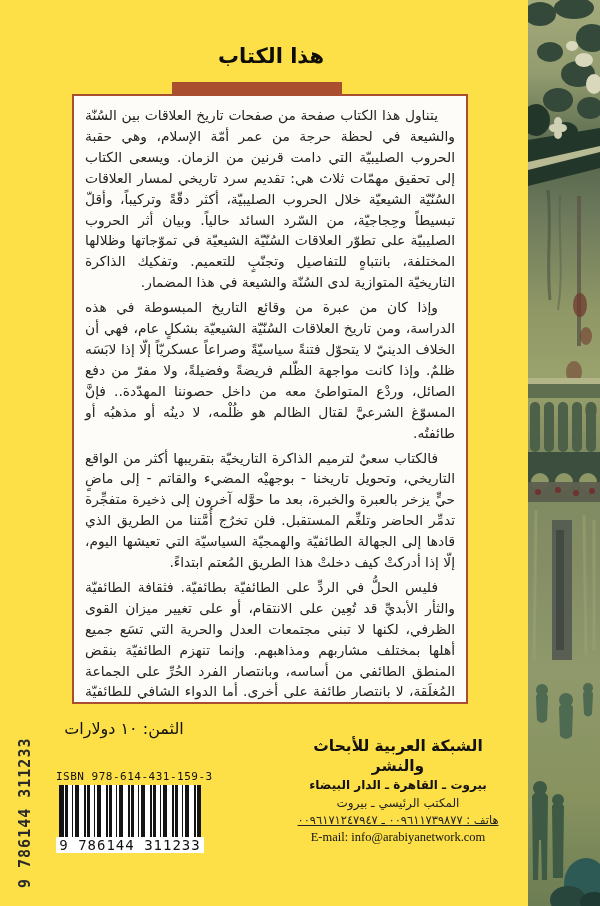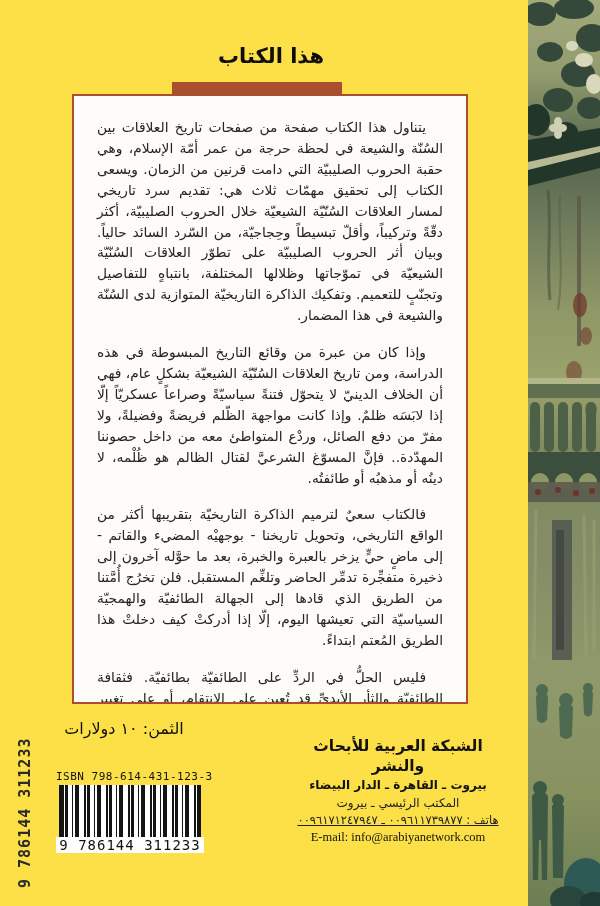--- a/index.html
+++ b/index.html
@@ -12,21 +12,21 @@
   
   .section-title{position:absolute;top:44px;left:72px;width:398px;text-align:center;
       font-size:21px;font-weight:bold;color:#0e0d0b;letter-spacing:1px;}
   
   .title-tab{position:absolute;left:172px;top:82px;width:170px;height:13px;
       background:var(--accent,#a94f2f);}
   
   .text-box{position:absolute;left:72px;top:94px;width:396px;height:610px;
       border:2px solid var(--accent,#a94f2f);box-sizing:border-box;
       padding:5px 7px 4px 7px;overflow:hidden;background:#fdfcf8;}
-  .text-box p{margin:16px;direction:rtl;text-align:justify;text-align-last:right;
+  .text-box p{margin:4px;direction:rtl;text-align:justify;text-align-last:right;
       font-size:13.8px;line-height:20.9px;color:#262420;text-indent:17px;}
   
   .price-block{position:absolute;left:38px;top:716px;width:172px;text-align:center;
       direction:rtl;color:#121110;font-size:16px;line-height:25px;}
   
   .publisher-block{position:absolute;left:288px;top:736px;width:220px;text-align:center;
       direction:rtl;color:#141210;}
   .publisher-name{font-size:15.5px;font-weight:bold;line-height:20px;}
   .publisher-cities{font-size:12px;font-weight:bold;line-height:19px;}
   .publisher-office{font-size:12px;line-height:17px;color:#222;}
@@ -173,20 +173,20 @@
 
   <div class="publisher-block">
     <div class="publisher-name">الشبكة العربية للأبحاث والنشر</div>
     <div class="publisher-cities">بيروت ـ القاهرة ـ الدار البيضاء</div>
     <div class="publisher-office">المكتب الرئيسي ـ بيروت</div>
     <div class="publisher-phone">هاتف : ٠٠٩٦١١٧٣٩٨٧٧ ـ ٠٠٩٦١٧١٢٤٧٩٤٧</div>
     <div class="publisher-email">E-mail: info@arabiyanetwork.com</div>
   </div>
 
   <div class="barcode-block">
-    <div class="isbn-label">ISBN 798-614-431-123-3</div>
+    <div class="isbn-label">ISBN 978-614-431-159-3</div>
     <div class="barcode-bars"></div>
     <div class="barcode-digits">9 786144 311233</div>
   </div>
 
   <div class="vertical-isbn">9 786144 311233</div>
 
 </div>
 
 </body></html>

